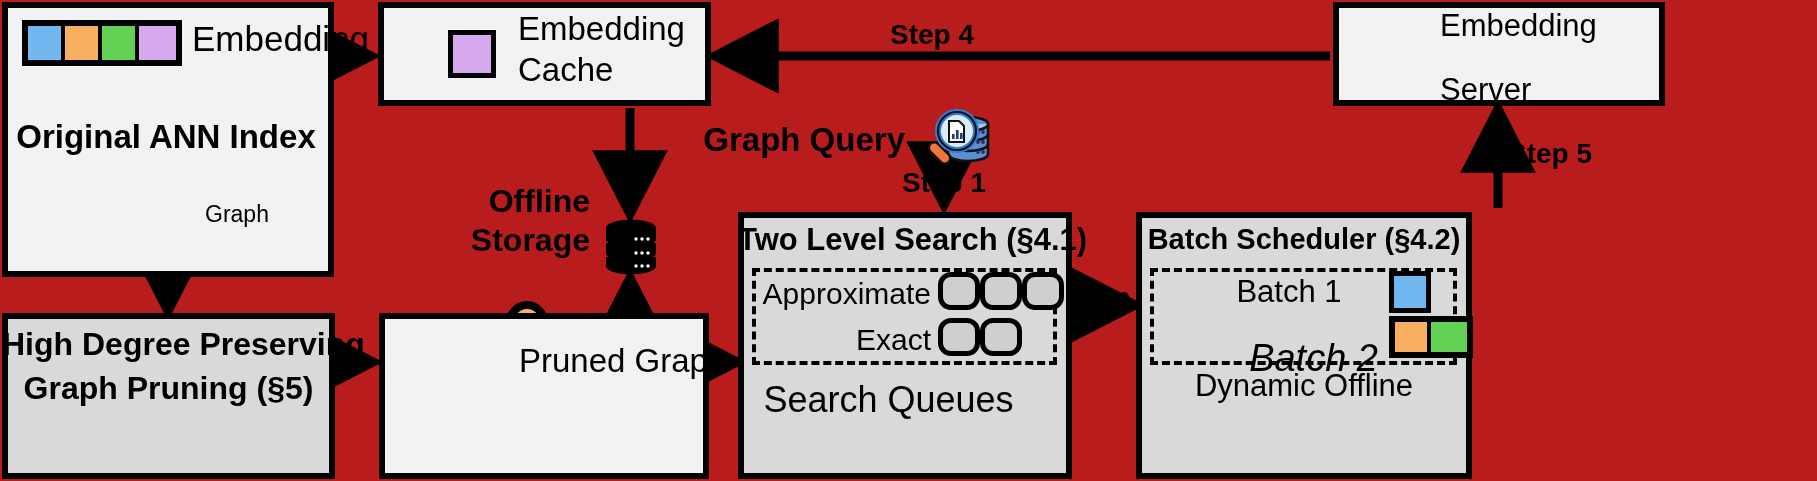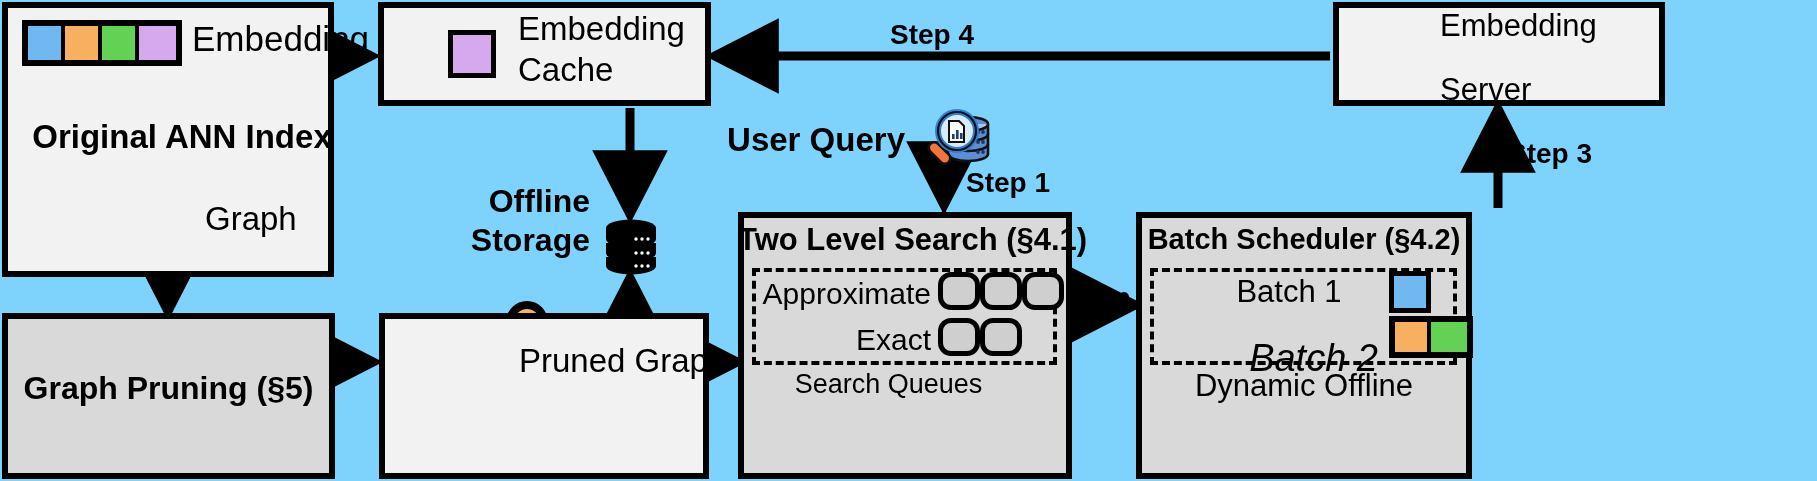--- a/index.html
+++ b/index.html
@@ -1,18 +1,18 @@
 <!DOCTYPE html>
 <html><head>
 <meta charset="utf-8">
 <style>
   html,body{margin:0;padding:0;background:#ffffff;}
   body{width:1817px;height:481px;overflow:hidden;
        font-family:"Liberation Sans", sans-serif;}
-  #stage{position:relative;width:1817px;height:481px;background:#7dd3fc;}
+  #stage{position:relative;width:1817px;height:481px;background:#b91c1c;}
   svg.layer{position:absolute;left:0;top:0;width:1817px;height:481px;}
 
   
   .box{position:absolute;box-sizing:border-box;border:6px solid #000;background:#f2f2f2;}
   .box.shaded{background:#d9d9d9;}
   .inner-dashed{position:absolute;box-sizing:border-box;border:4px dashed #000;background:transparent;}
 
   
   .t{position:absolute;color:#000;white-space:pre;line-height:1.06;}
   .bold{font-weight:bold;}
@@ -180,63 +180,64 @@
 
   <div class="box" style="left:2px;top:2px;width:332px;height:275px;">
   </div>
   <div class="chipstrip" style="left:22px;top:20px;width:160px;height:46px;">
     <i style="width:37px;background:#71b7f0;"></i>
     <i style="width:37px;background:#f8b060;"></i>
     <i style="width:37px;background:#63d154;"></i>
     <i style="width:37px;background:#d6a8ee;"></i>
   </div>
   <div class="t" style="left:192px;top:20px;font-size:35px;">Embedding</div>
-  <div class="t bold" style="left:0px;top:120px;width:332px;font-size:33px;text-align:center;padding-left:16px;">Original ANN Index</div>
-  <div class="t" style="left:205px;top:202px;font-size:33px;">Graph</div>
+  <div class="t bold" style="left:0px;top:120px;width:332px;font-size:33px;text-align:center;">Original ANN Index</div>
+  <div class="t" style="left:205px;top:202px;font-size:23px;">Graph</div>
 
   <div class="box shaded" style="left:2px;top:313px;width:333px;height:166px;">
   </div>
+  <div class="t bold ctr" style="left:2px;top:328px;width:333px;font-size:32px;">High Degree Preserving</div>
   <div class="t bold ctr" style="left:2px;top:372px;width:333px;font-size:32px;">Graph Pruning (§5)</div>
 
   <div class="box" style="left:378px;top:2px;width:333px;height:104px;">
   </div>
   <div class="chip" style="left:448px;top:30px;width:48px;height:48px;background:#d6a8ee;"></div>
   <div class="t" style="left:518px;top:12px;font-size:33px;">Embedding</div>
   <div class="t" style="left:518px;top:53px;font-size:33px;">Cache</div>
 
   <div class="box" style="left:379px;top:313px;width:330px;height:166px;">
   </div>
   <div class="t bold rgt" style="left:370px;top:185px;width:220px;font-size:32px;">Offline</div>
 
   <div class="t" style="left:519px;top:344px;font-size:33px;">Pruned Graph</div>
   <div class="t bold rgt" style="left:370px;top:224px;width:220px;font-size:32px;">Storage</div>
 
-  <div class="t bold rgt" style="left:690px;top:123px;width:215px;font-size:33px;">User Query</div>
-
-  <div class="t bold" style="left:966px;top:168px;font-size:28px;text-align:center;">Step 1</div>
+  <div class="t bold rgt" style="left:690px;top:123px;width:215px;font-size:33px;">Graph Query</div>
+
+  <div class="t bold" style="left:902px;top:168px;font-size:28px;text-align:center;">Step 1</div>
   <div class="t bold" style="left:1070px;top:283px;font-size:28px;">Step 2</div>
-  <div class="t bold" style="left:1508px;top:139px;font-size:28px;">Step 3</div>
+  <div class="t bold" style="left:1508px;top:139px;font-size:28px;">Step 5</div>
   <div class="t bold" style="left:890px;top:20px;font-size:28px;">Step 4</div>
 
   <div class="box shaded" style="left:738px;top:212px;width:334px;height:267px;">
   </div>
   <div class="t bold ctr" style="left:738px;top:224px;width:334px;font-size:31px;">Two Level Search (§4.1)</div>
   <div class="inner-dashed" style="left:752px;top:268px;width:305px;height:97px;"></div>
   <div class="t rgt" style="left:748px;top:278px;width:183px;font-size:30px;">Approximate</div>
   <div class="slotrow" style="left:938px;top:272px;">
     <div class="slot" style="width:42px;height:38px;"></div>
     <div class="slot" style="width:42px;height:38px;"></div>
     <div class="slot" style="width:42px;height:38px;"></div>
   </div>
   <div class="t rgt" style="left:748px;top:324px;width:183px;font-size:30px;">Exact</div>
   <div class="slotrow" style="left:938px;top:318px;">
     <div class="slot" style="width:42px;height:38px;"></div>
     <div class="slot" style="width:42px;height:38px;"></div>
   </div>
-  <div class="t ctr" style="left:738px;top:370px;width:301px;font-size:27px;">Search Queues</div>
+  <div class="t ctr" style="left:738px;top:381px;width:301px;font-size:36px;">Search Queues</div>
 
   <div class="box shaded" style="left:1136px;top:212px;width:336px;height:267px;">
   </div>
   <div class="t bold ctr" style="left:1136px;top:224px;width:336px;font-size:29px;">Batch Scheduler (§4.2)</div>
   <div class="inner-dashed" style="left:1150px;top:268px;width:307px;height:97px;"></div>
   <div class="t rgt" style="left:1200px;top:276px;width:178px;font-size:31px;text-align:center;">Batch 1</div>
   <div class="chip" style="left:1389px;top:271px;width:42px;height:42px;background:#71b7f0;"></div>
   <div class="t rgt" style="left:1200px;top:338px;width:178px;font-size:38px;font-style:italic;">Batch 2</div>
   <div class="chipstrip" style="left:1389px;top:316px;width:84px;height:42px;">
     <i style="width:36px;background:#f8b060;"></i>

